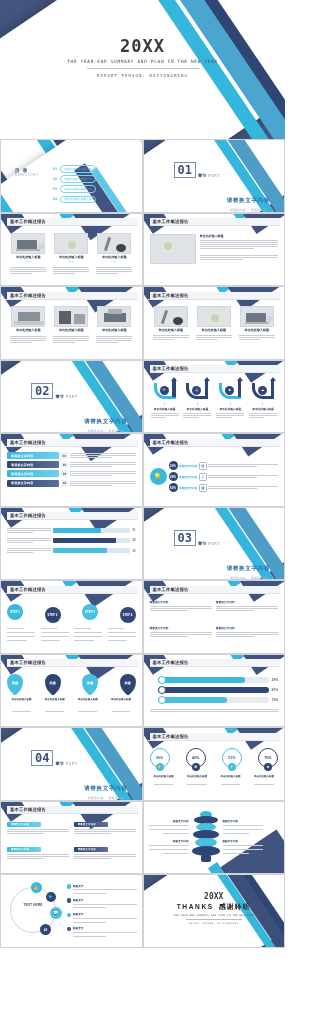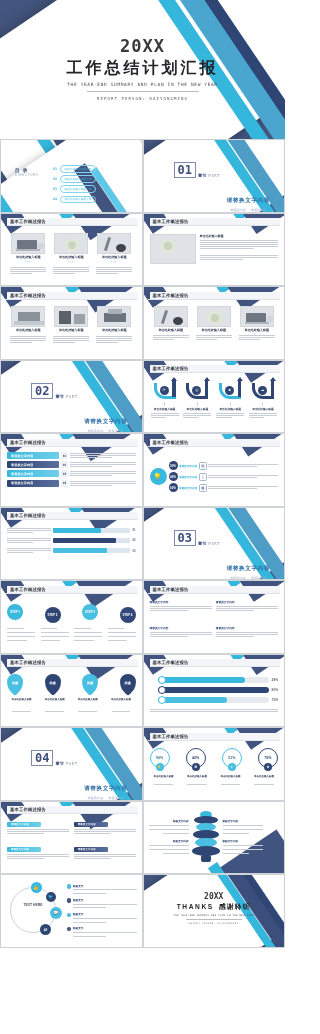--- a/index.html
+++ b/index.html
@@ -166,21 +166,20 @@
       <div class="navy c6"></div>
       <div class="cyan c4"></div>
       <div class="cyan c5"></div>
       <div class="wsheet"></div>
       <div class="cyan c1"></div>
       <div class="cyan c2"></div>
       <div class="navy c3"></div>
     </div>
     <div class="txt">
       <div class="yr">20XX</div>
-      <div class="cn">工作总结计划汇报</div>
       <div class="en">THE YEAR-END SUMMARY AND PLAN IN THE NEW YEAR</div>
       <div class="rule"></div>
       <div class="rp">REPORT PERSON: DAIYONGMING</div>
     </div>
   </div>
 
   <div class="row">
     <div class="cell">
       <div class="art">
         <div class="navy" style="left:-8%;top:-36%;width:10%;height:176%;transform:rotate(-34deg)"></div>

